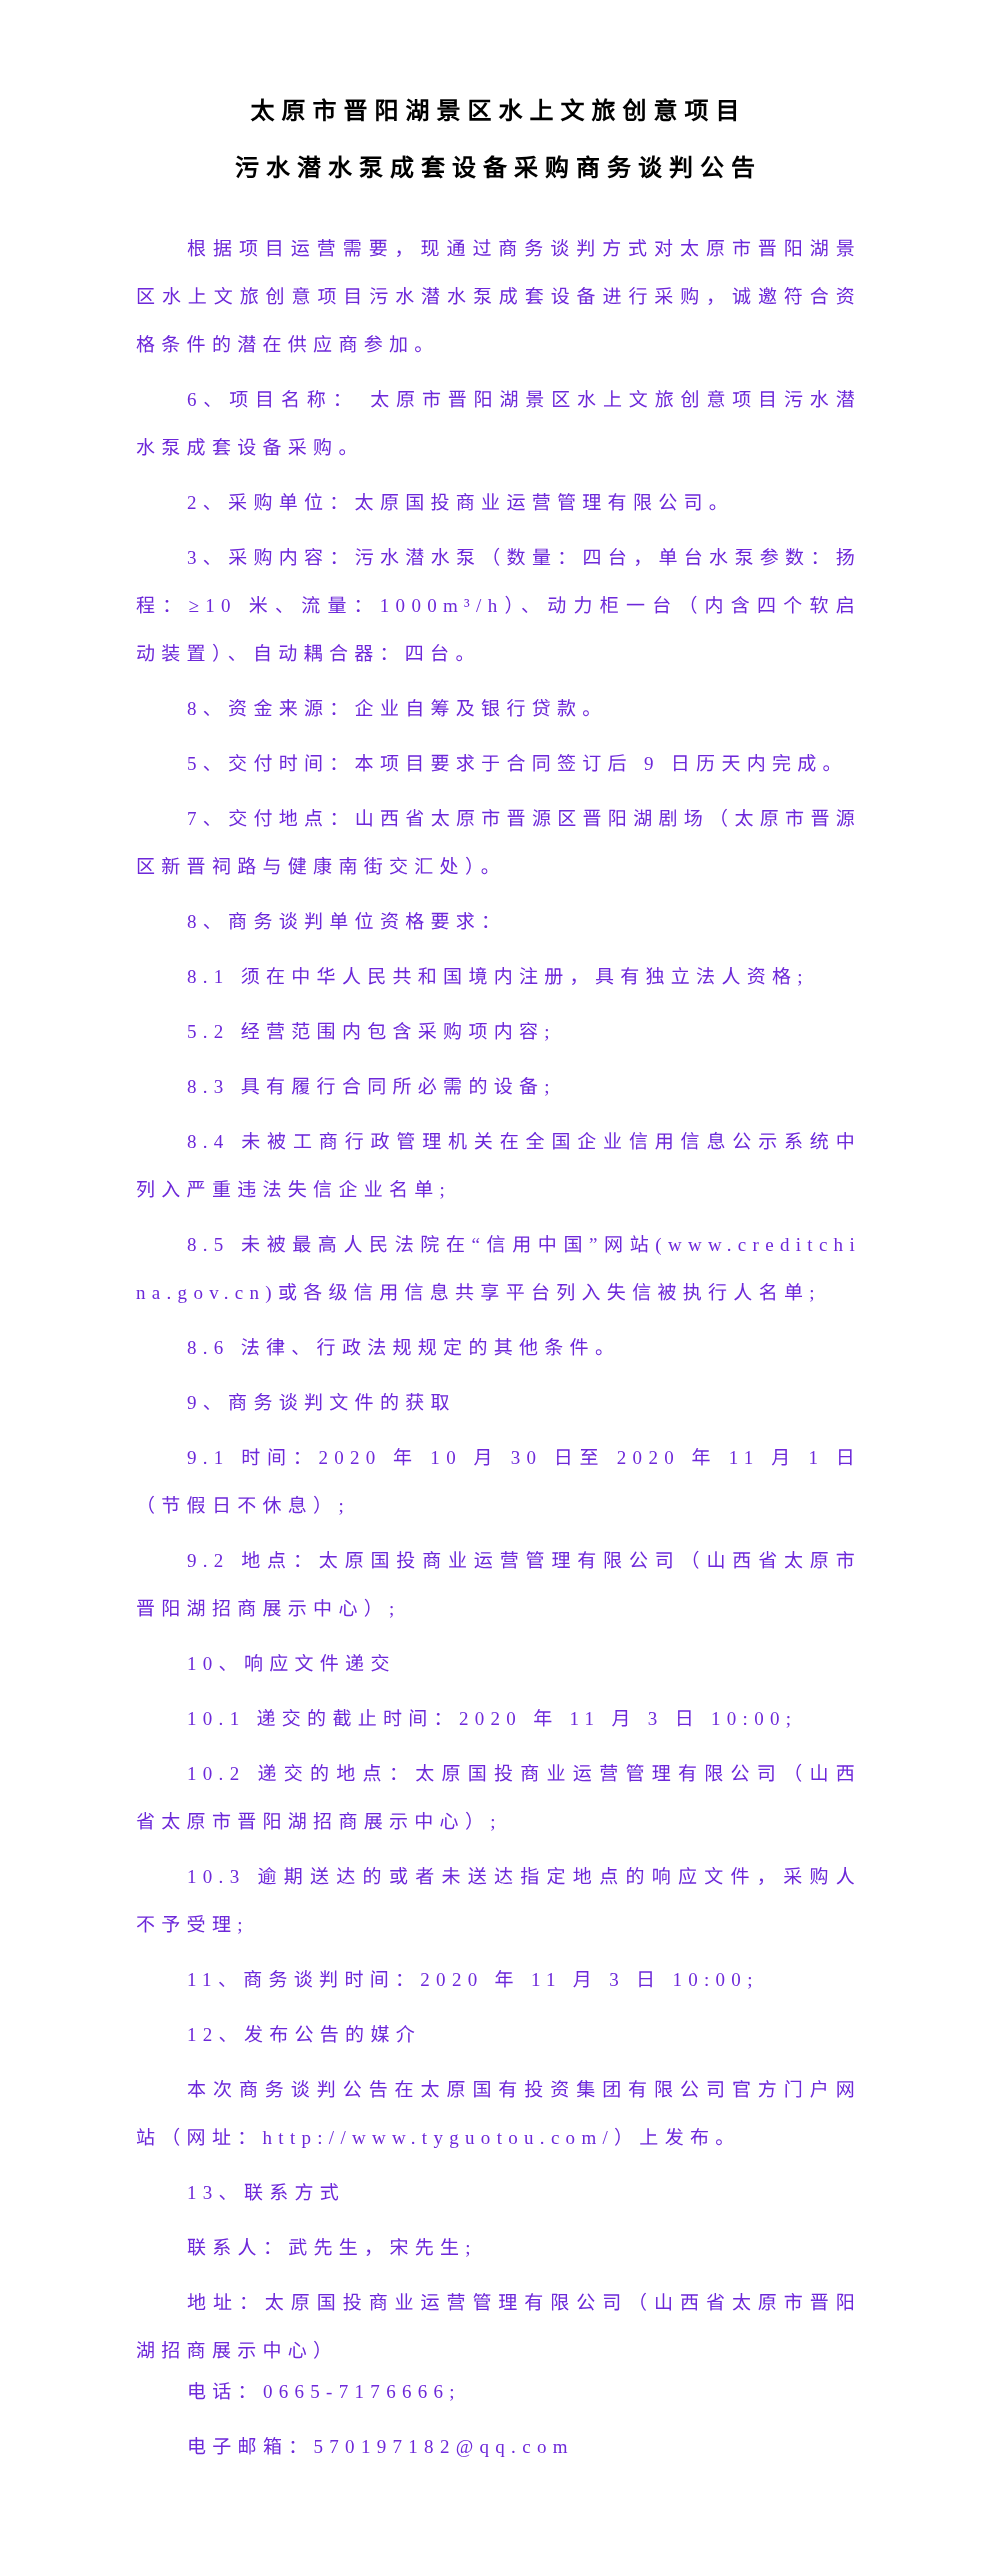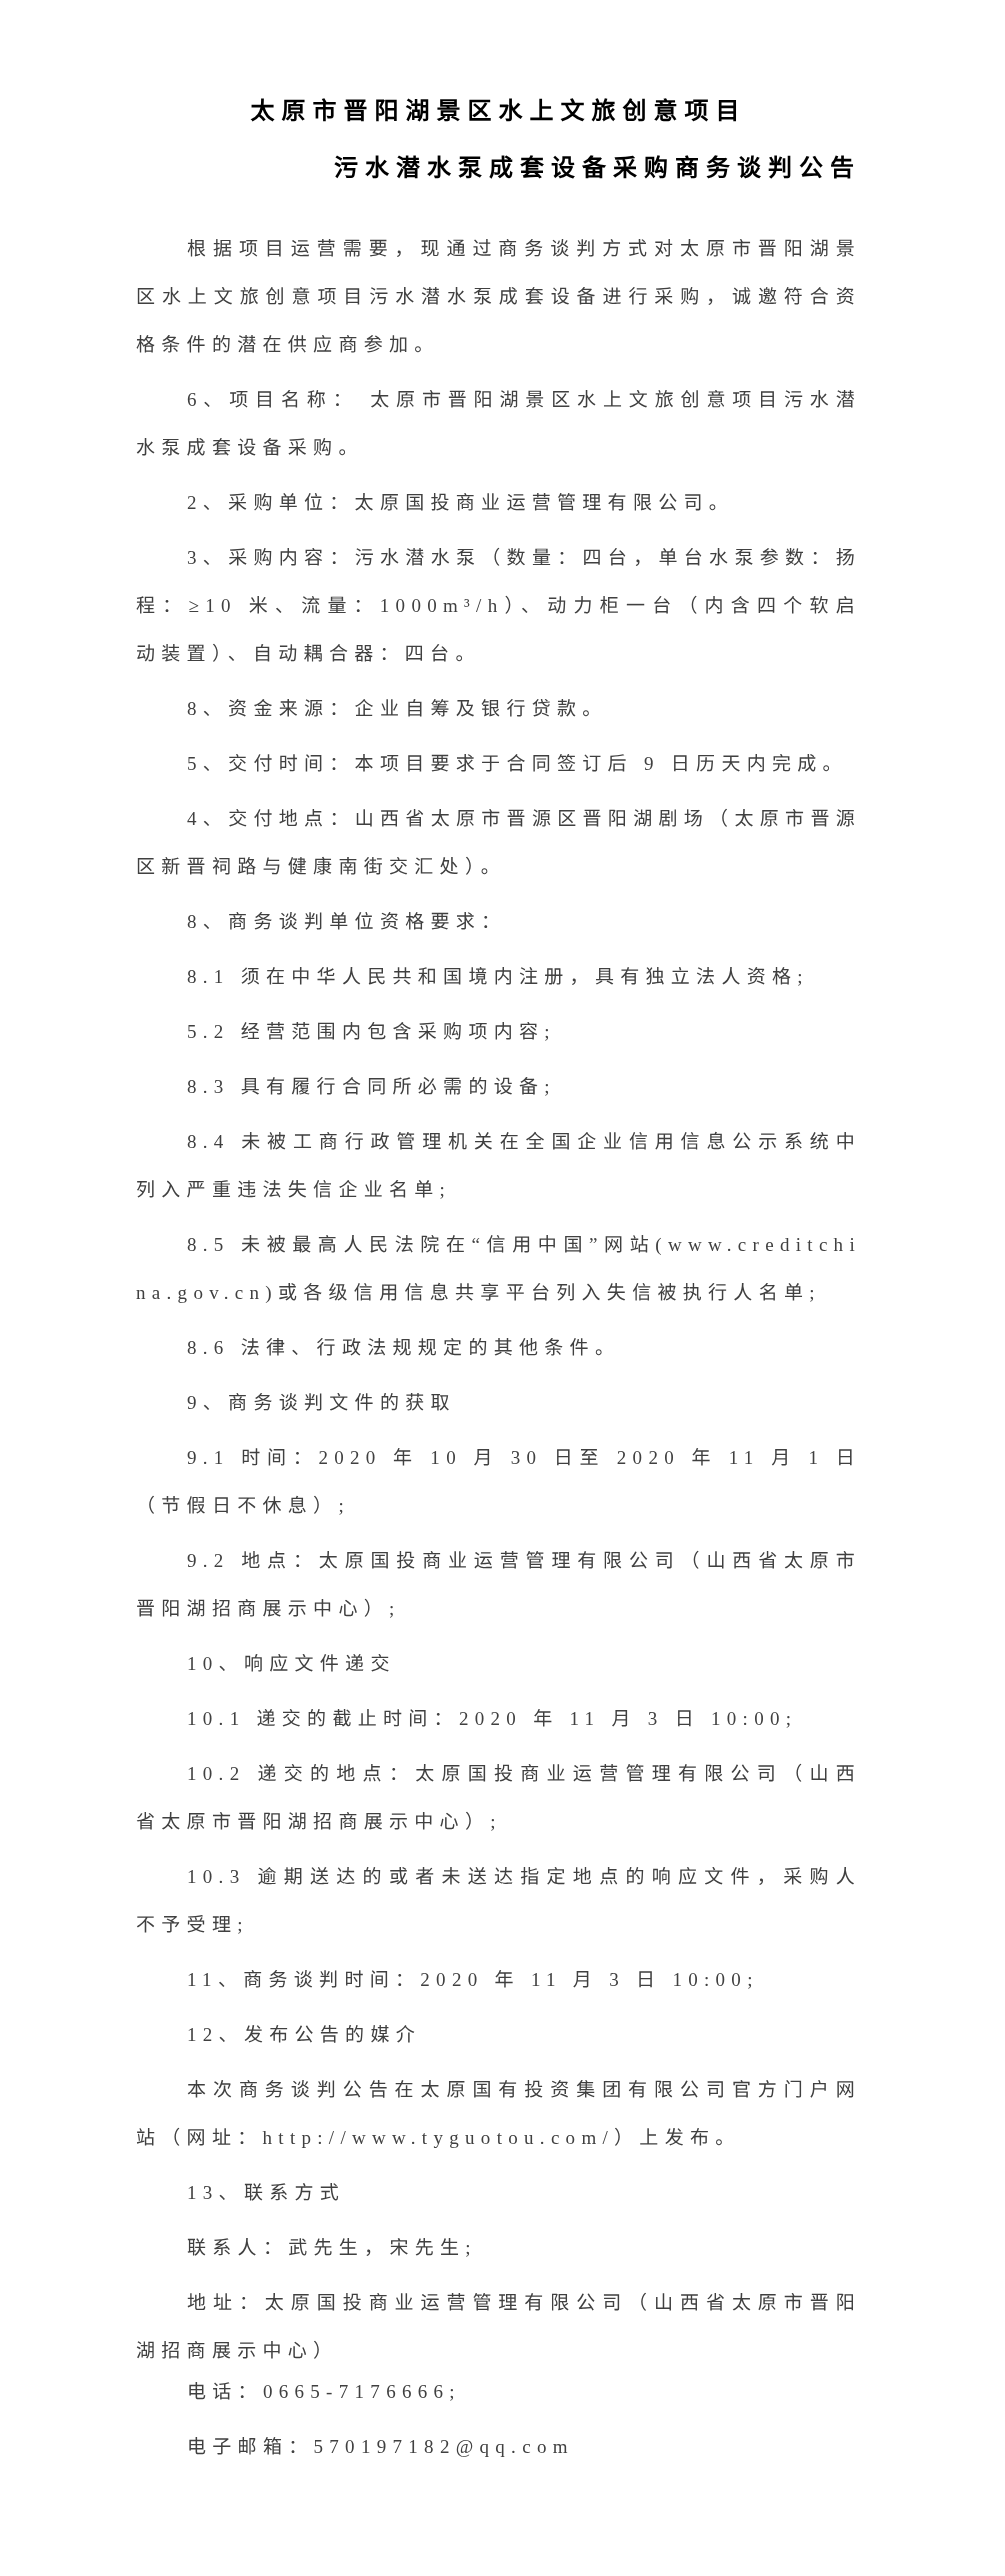--- a/index.html
+++ b/index.html
@@ -26,51 +26,50 @@
     font-weight: bold;
     font-size: 24px;
     letter-spacing: 7px;
     line-height: 57px;
     text-align: center;
     margin: 0;
     color: #000000;
   }
   .doc-title.second {
     margin-bottom: 29px;
-    text-align: right;
   }
   .doc-body p {
     font-size: 19px;
     letter-spacing: 6.3px;
     line-height: 48px;
     text-align: justify;
     text-indent: 51px;
     margin: 0 0 7px 0;
-    color: #404040;
+    color: #6d28d9;
     word-break: break-all;
   }
   .doc-body p.tight {
     margin-top: -14px;
   }
 </style>
 </head>
 <body>
 
 <div class="page">
   <h1 class="doc-title">太原市晋阳湖景区水上文旅创意项目</h1>
   <h1 class="doc-title second">污水潜水泵成套设备采购商务谈判公告</h1>
 
   <div class="doc-body">
     <p>根据项目运营需要，现通过商务谈判方式对太原市晋阳湖景区水上文旅创意项目污水潜水泵成套设备进行采购，诚邀符合资格条件的潜在供应商参加。</p>
     <p>6、项目名称： 太原市晋阳湖景区水上文旅创意项目污水潜水泵成套设备采购。</p>
     <p>2、采购单位：太原国投商业运营管理有限公司。</p>
     <p>3、采购内容：污水潜水泵（数量：四台，单台水泵参数：扬程：≥10 米、流量：1000m³/h）、动力柜一台（内含四个软启动装置）、自动耦合器：四台。</p>
     <p>8、资金来源：企业自筹及银行贷款。</p>
     <p>5、交付时间：本项目要求于合同签订后 9 日历天内完成。</p>
-    <p>4、交付地点：山西省太原市晋源区晋阳湖剧场（太原市晋源区新晋祠路与健康南街交汇处）。</p>
+    <p>7、交付地点：山西省太原市晋源区晋阳湖剧场（太原市晋源区新晋祠路与健康南街交汇处）。</p>
     <p>8、商务谈判单位资格要求：</p>
     <p>8.1 须在中华人民共和国境内注册，具有独立法人资格;</p>
     <p>5.2 经营范围内包含采购项内容;</p>
     <p>8.3 具有履行合同所必需的设备;</p>
     <p>8.4 未被工商行政管理机关在全国企业信用信息公示系统中列入严重违法失信企业名单;</p>
     <p>8.5 未被最高人民法院在“信用中国”网站(www.creditchina.gov.cn)或各级信用信息共享平台列入失信被执行人名单;</p>
     <p>8.6 法律、行政法规规定的其他条件。</p>
     <p>9、商务谈判文件的获取</p>
     <p>9.1 时间：2020 年 10 月 30 日至 2020 年 11 月 1 日（节假日不休息）;</p>
     <p>9.2 地点：太原国投商业运营管理有限公司（山西省太原市晋阳湖招商展示中心）;</p>

